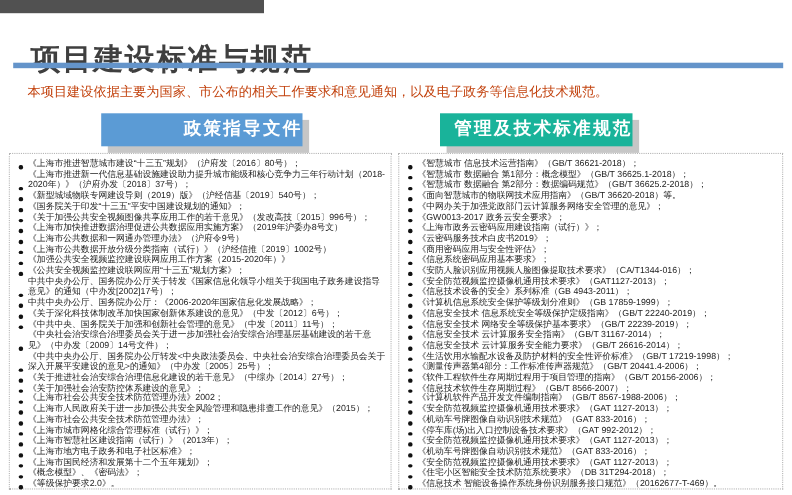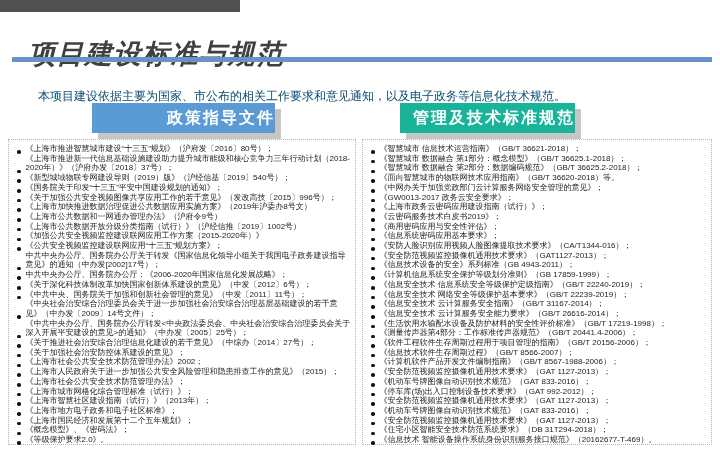--- a/index.html
+++ b/index.html
@@ -1,22 +1,22 @@
 <!DOCTYPE html>
 <html style="--top-bar: #515151; --title-text: #3f3f3f; --underline: #6494ca; --left-header-bg: #5b9bd5; --right-header-bg: #19b39a; --header-shadow: #c6c6c6; --box-border: #b5b5b5; --list-text: #222222;"><head>
 <meta charset="utf-8">
 <style>
   html,body{margin:0;padding:0;background:#fff;}
   .slide{position:relative;width:720px;height:450px;background:#ffffff;overflow:hidden;
          font-family:"Liberation Sans","DejaVu Sans",sans-serif;}
   .top-bar{position:absolute;left:0;top:0;width:240px;height:12px;background:var(--top-bar,#515151);}
   .title{position:absolute;left:28px;top:18px;font-size:27px;font-weight:bold;
-         color:var(--title-text,#3f3f3f);letter-spacing:1.5px;white-space:nowrap;font-style:italic;}
+         color:var(--title-text,#3f3f3f);letter-spacing:1.5px;white-space:nowrap;}
   .rule{position:absolute;left:12px;top:57px;width:700px;height:5px;background:var(--underline,#6494ca);}
-  .intro{position:absolute;left:25px;top:75px;font-size:12px;color:#0c4a6e;white-space:nowrap;margin:13px;}
+  .intro{position:absolute;left:25px;top:75px;font-size:12px;color:#c2410c;white-space:nowrap;margin:0;}
   .hdr{position:absolute;top:103px;height:30px;line-height:30px;text-align:right;color:#fff;
        font-size:16px;font-weight:bold;letter-spacing:2px;z-index:2;
        box-shadow:6px 6px 0 var(--header-shadow,#c6c6c6);}
   .hdr-left{left:92px;width:183px;background:var(--left-header-bg,#5b9bd5);}
   .hdr-right{left:400px;width:175px;background:var(--right-header-bg,#19b39a);}
   .box{position:absolute;top:139px;height:306px;border:1px dotted var(--box-border,#b5b5b5);
        background:#fff;box-sizing:border-box;padding:4px 2px 0 5px;z-index:1;}
   .box-left{left:8px;width:348px;}
   .box-right{left:362px;width:350px;}
   ul.items{margin:0;padding:0;list-style:none;}

